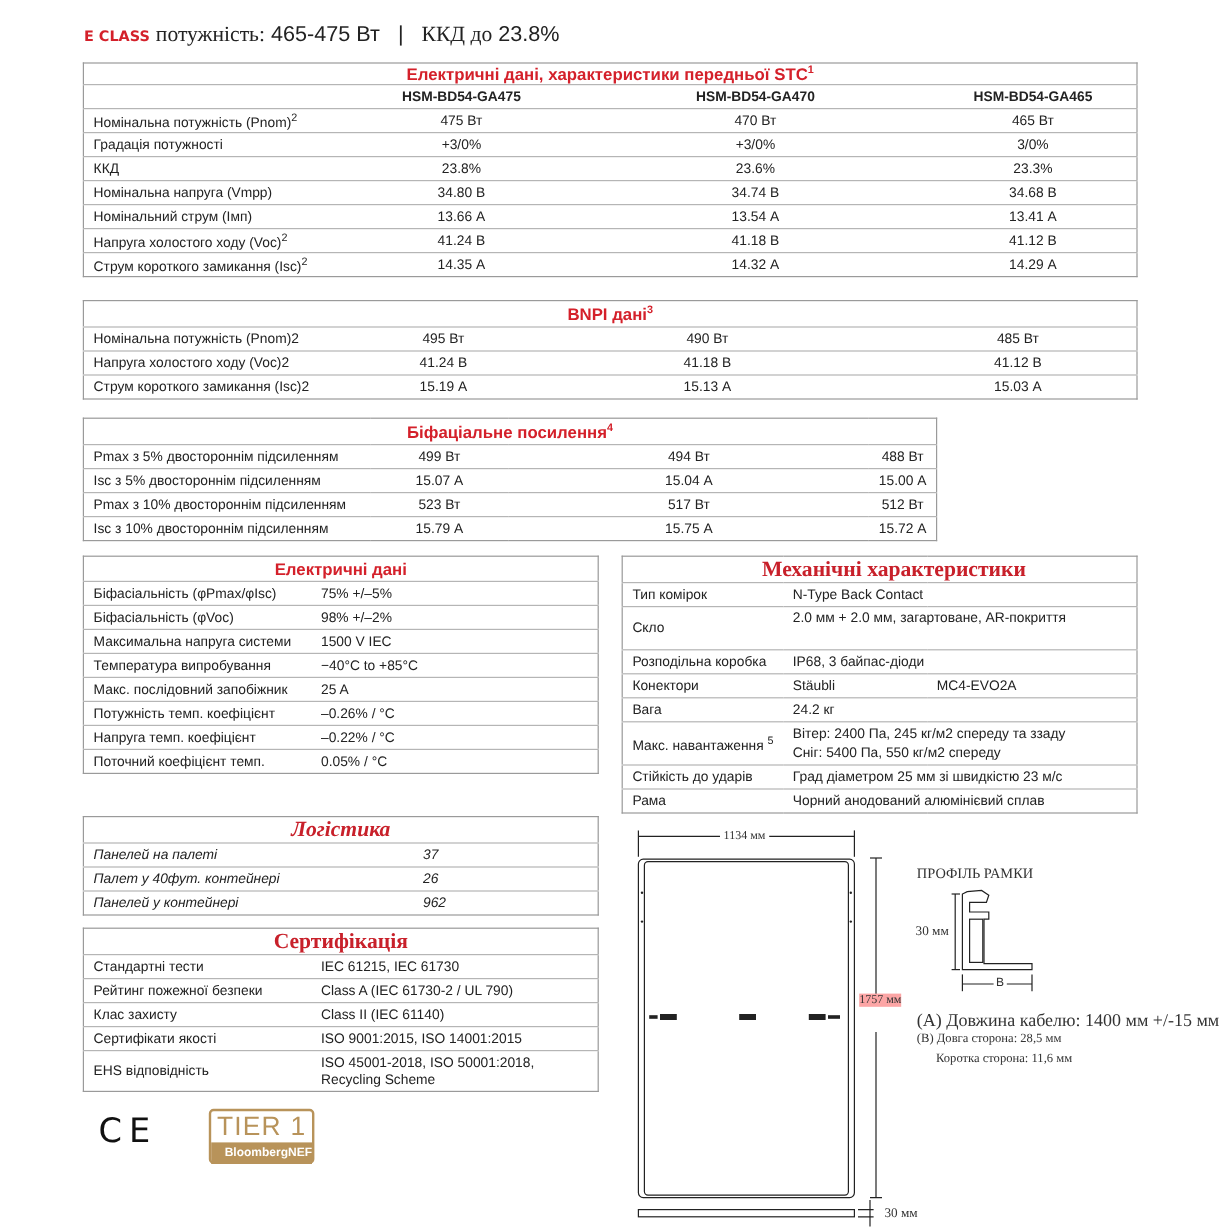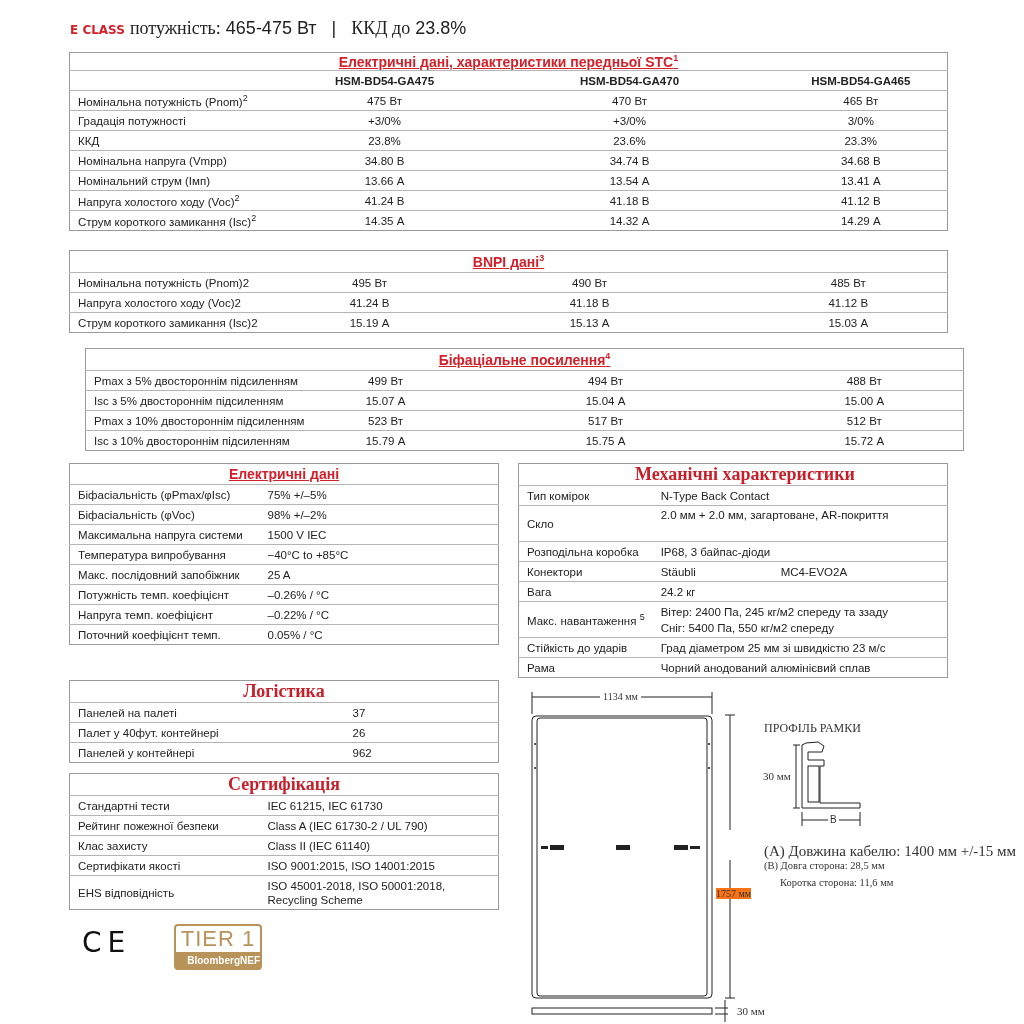--- a/index.html
+++ b/index.html
@@ -4,21 +4,21 @@
 <style>
   * { box-sizing: border-box; margin: 0; padding: 0; }
   body { width: 1024px; height: 1024px; background: #fff; position: relative; font-family: "Liberation Sans", sans-serif; color: #222; overflow: hidden; }
   .title { position: absolute; left: 70px; top: 18px; font-size: 18px; color: #222; white-space: nowrap; }
   .title .brand { color: #d4202a; font-weight: bold; font-family: "DejaVu Sans", sans-serif; font-size: 12px; }
   .title .serif { font-family: "Liberation Serif", serif; font-size: 18px; }
   .title .sep { margin: 0 10px; }
 
   table.spec { position: absolute; border-collapse: collapse; border: 1px solid #9a9a9a; font-size: 11.5px; }
   table.spec td { border-top: 1px solid #b5b5b5; padding: 0 8px; height: 20px; vertical-align: middle; white-space: nowrap; }
-  .hdr-red { color: #d4202a; font-weight: bold; text-align: center; font-size: 14px; text-decoration: underline; }
+  .hdr-red { color: #d4202a; font-weight: bold; text-align: center; font-size: 14px; }
   .hdr-serif { font-family: "Liberation Serif", serif; font-size: 18px; color: #c8202a; font-weight: bold; text-align: center; }
   .c { text-align: center; }
   .b { font-weight: bold; }
   sup { font-size: 9px; }
 
   .logo-ce { position: absolute; left: 82px; top: 926px; font-family: "DejaVu Sans", sans-serif; font-size: 28px; color: #111; letter-spacing: 6px; }
   .tier { position: absolute; left: 174px; top: 924px; width: 88px; height: 46px; border: 2px solid #b8935a; border-radius: 4px; }
   .tier .t1 { height: 26px; color: #b8935a; font-size: 22px; text-align: center; line-height: 26px; letter-spacing: 1px; }
   .tier .t2 { height: 18px; background: #b8935a; color: #fff; font-size: 10px; font-weight: bold; text-align: right; line-height: 18px; }
 
@@ -124,21 +124,21 @@
       </tr>
   <tr>
         <td>Струм короткого замикання (Isc)2</td>
         <td class="c">15.19 А</td>
         <td class="c">15.13 А</td>
         <td class="c">15.03 А</td>
       </tr>
 </tbody>
   </table>
 
-<table class="spec" style="left:69px; top:348px; width:879px;margin-left:16px;">
+<table class="spec" style="left:69px; top:348px; width:712px;">
   <colgroup>
       <col style="width:240px">
       <col style="width:120px">
       <col style="width:320px">
       <col>
     </colgroup>
   <tbody>
       <tr>
     <td colspan="4" class="hdr-red" style="border-top:none;height:22px;"><span>Біфаціальне посилення</span><sup>4</sup></td>
   </tr>
@@ -255,21 +255,21 @@
         <td>Стійкість до ударів</td>
         <td colspan="2">Град діаметром 25 мм зі швидкістю 23 м/с</td>
       </tr>
   <tr>
         <td>Рама</td>
         <td colspan="2">Чорний анодований алюмінієвий сплав</td>
       </tr>
 </tbody>
   </table>
 
-<table class="spec" style="left:69px; top:680px; width:430px;">
+<table class="spec" style="left:69px; top:680px; width:430px;font-style:italic;">
   <colgroup>
       <col style="width:275px">
       <col>
     </colgroup>
   <tbody>
       <tr>
         <td colspan="2" class="hdr-serif" style="border-top:none;height:20px;">Логістика</td>
       </tr>
   <tr>
         <td style="height:19px;">Панелей на палеті</td>
@@ -363,20 +363,20 @@
     <rect x="616" y="845" width="14" height="5"></rect>
     <rect x="674" y="845" width="14" height="5"></rect>
     <rect x="690" y="846" width="10" height="3"></rect>
     <circle cx="535" cy="744" r="1"></circle>
       <circle cx="535" cy="768" r="1"></circle>
     <circle cx="709" cy="744" r="1"></circle>
       <circle cx="709" cy="768" r="1"></circle>
   </g>
 </svg>
 <div class="dtxt" style="left:600px; top:691px; background:#fff; padding:0 3px;">1134 мм</div>
-<div class="dtxt" style="left:716px; top:888px; background:#f97316;">1757 мм</div>
+<div class="dtxt" style="left:716px; top:828px; background:#fca5a5;">1757 мм</div>
 <div class="dtxt" style="left:737px; top:1005px; font-size:11px;">30 мм</div>
 <div class="dtxt" style="left:764px; top:721px; font-size:12px;">ПРОФІЛЬ РАМКИ</div>
 <div class="dtxt" style="left:763px; top:770px; font-size:11px;">30 мм</div>
 <div class="dtxt" style="left:828px; top:814px; font-family:'Liberation Sans',sans-serif; background:#fff; padding:0 2px;">B</div>
 <div class="dtxt" style="left:764px; top:843px; font-size:15px;">(A) Довжина кабелю: 1400 мм +/-15 мм</div>
 <div class="dtxt" style="left:764px; top:860px; font-size:10.5px;">(B) Довга сторона: 28,5 мм</div>
 <div class="dtxt" style="left:780px; top:877px; font-size:10.5px;">Коротка сторона: 11,6 мм</div>
 
 </body></html>

